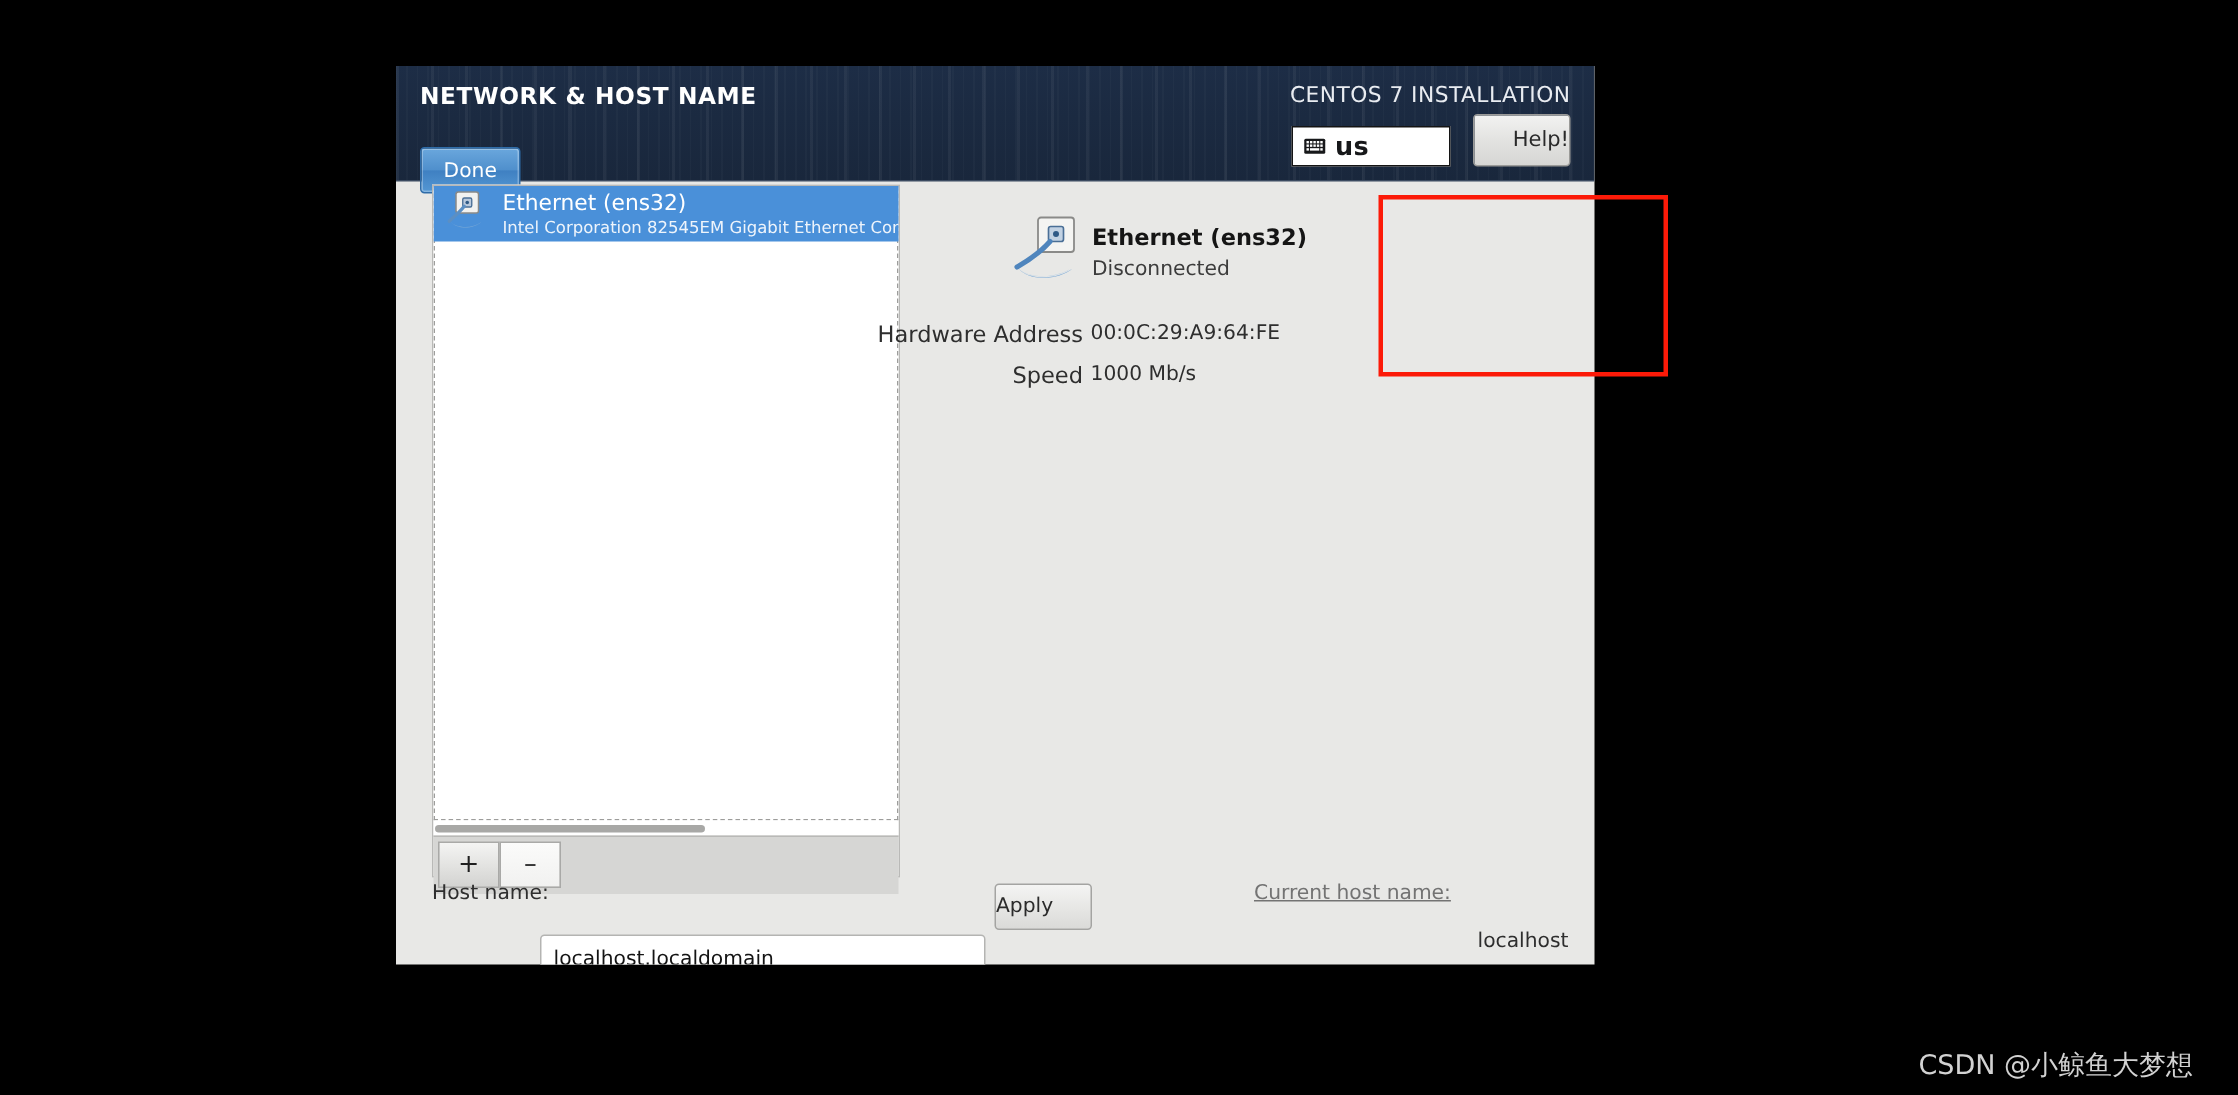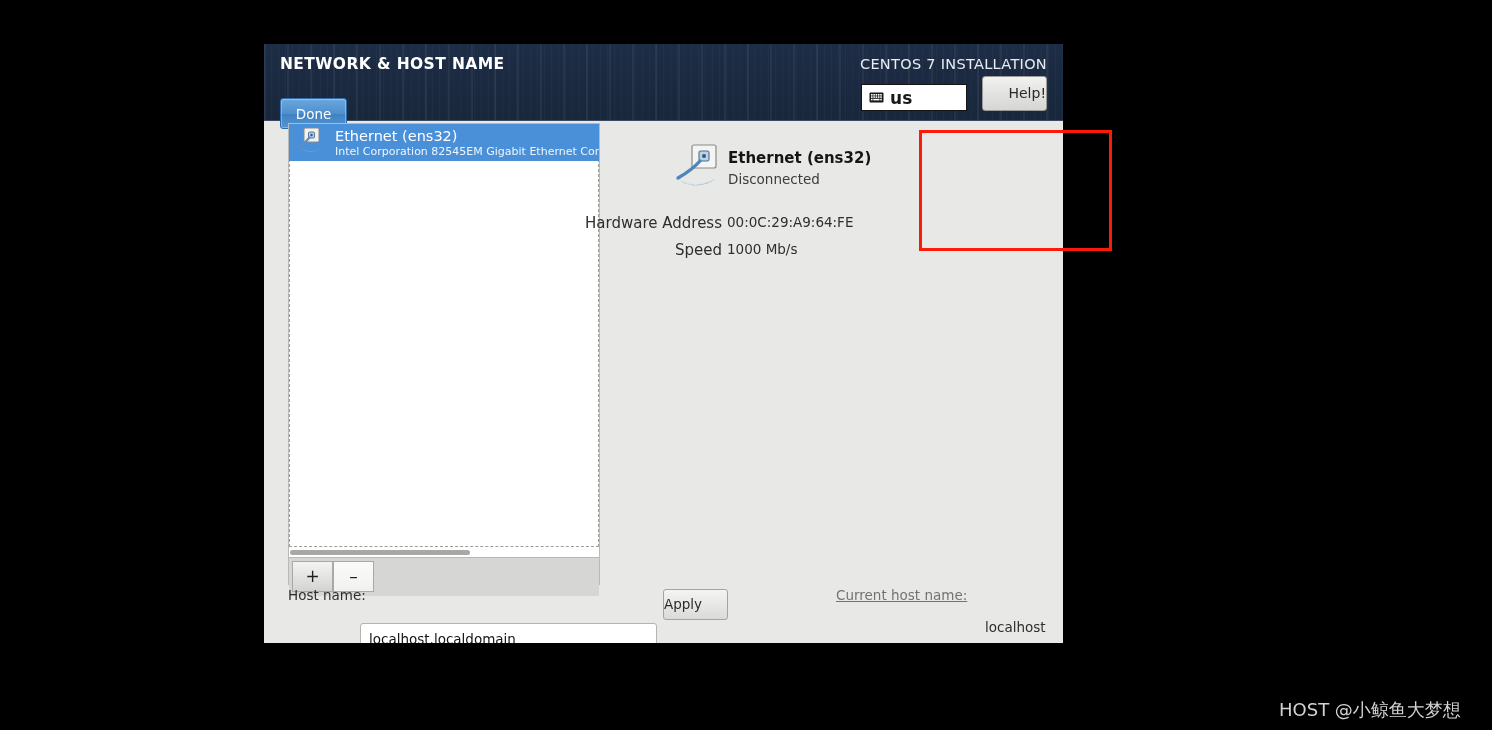--- a/index.html
+++ b/index.html
@@ -469,15 +469,15 @@
         <div class="btn-apply">Apply</div>
         <span class="cur-host-label">Current host name:</span>
         <span class="cur-host-val">localhost</span>
       </div>
 
     </div>
   </div>
 
   <div class="annot-box" style="border-color: rgb(252, 26, 8);"></div>
 
-  <div class="watermark">HOST @小鲸鱼大梦想</div>
+  <div class="watermark">CSDN @小鲸鱼大梦想</div>
 
 </div>
 
 </body></html>

